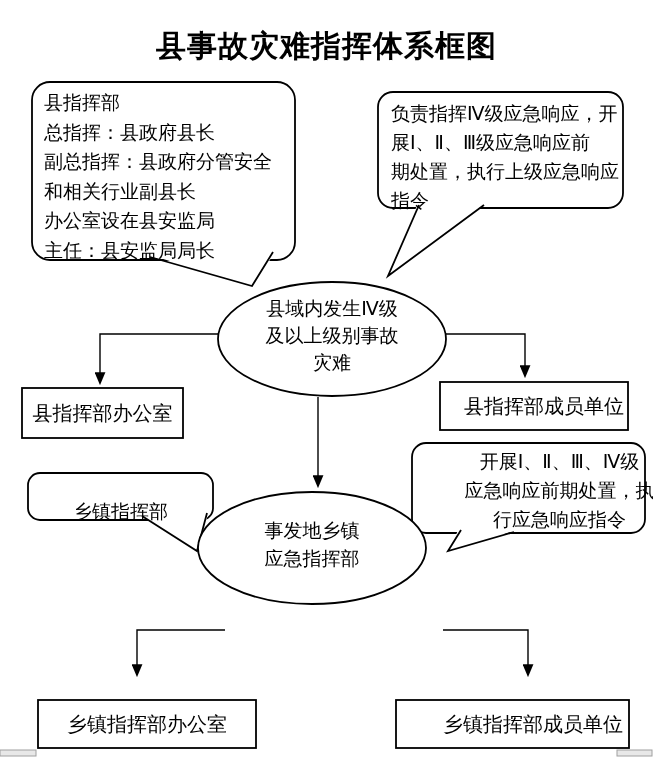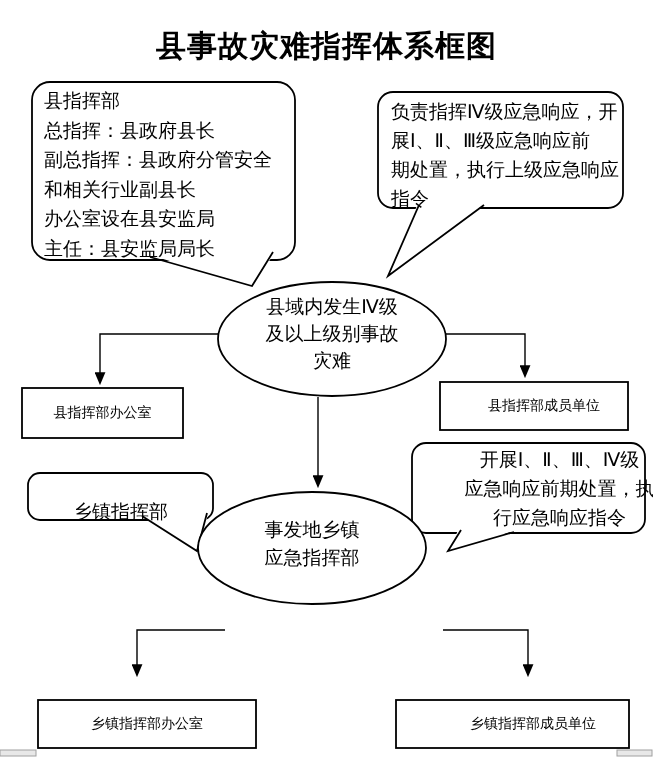--- a/index.html
+++ b/index.html
@@ -2,31 +2,31 @@
 <html><head>
 <meta charset="utf-8">
 <style>
   html,body{margin:0;padding:0;background:#ffffff;}
   .canvas{
     position:relative;width:653px;height:760px;background:#ffffff;
     font-family:"Liberation Sans","DejaVu Sans",sans-serif;color:#000;
     overflow:hidden;
   }
   .canvas svg{position:absolute;left:0;top:0;}
-  .txt{position:absolute;font-family:Liberation Mono, monospace;}
+  .txt{position:absolute;}
   .line{white-space:nowrap;}
   .page-title{
     left:0;right:0;top:26px;text-align:center;
     font-size:30px;font-weight:bold;letter-spacing:1px;
   }
   .body-text{font-size:19px;line-height:29.5px;}
   .center-text{text-align:center;}
   .boxlabel{
     display:flex;align-items:center;justify-content:center;
-    font-size:14px;
+    font-size:20px;
   }
 </style>
 </head>
 <body>
 
 <div class="canvas">
 
   <svg width="653" height="760" viewBox="0 0 653 760">
     <defs>
       <marker id="ah" viewBox="0 0 12 10" refX="10" refY="5" markerWidth="13" markerHeight="11" markerUnits="userSpaceOnUse" orient="auto">

